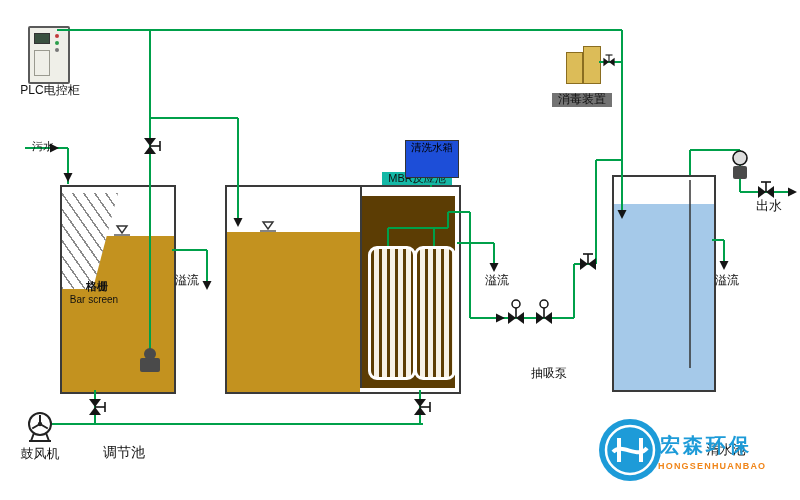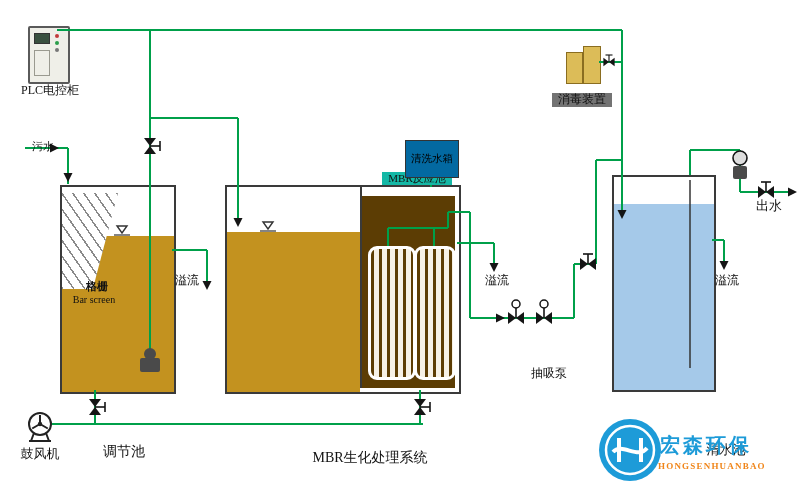--- a/index.html
+++ b/index.html
@@ -1,22 +1,22 @@
 <!DOCTYPE html>
 <html style="--pipe: #00A04A; --tan: #C3921F; --brown: #5C3D04; --water: #A5C9E9; --chem: #DCBC58; --logo-blue: #1D9BD8; --logo-orange: #F08519;"><head>
 <meta charset="utf-8">
 <style>
   html,body{margin:0;padding:0;background:#fff;}
   .stage{position:relative;width:800px;height:500px;background:#fff;overflow:hidden;
-         font-family:Liberation Serif, serif;}
+         font-family:Liberation Sans, sans-serif;}
   .tank{position:absolute;background:#fff;border:2px solid #3a3a3a;z-index:1;}
   .liquid{position:absolute;left:0;right:0;bottom:0;z-index:1;}
   .overlay{position:absolute;left:0;top:0;width:800px;height:500px;z-index:5;pointer-events:none;}
   .lbl{position:absolute;color:#111;text-align:center;line-height:1.15;z-index:6;white-space:nowrap;}
-  .boxed{position:absolute;background:#0369a1;border:1px solid #444;display:flex;align-items:center;justify-content:center;z-index:6;}
+  .boxed{position:absolute;background:#1d4ed8;border:1px solid #444;display:flex;justify-content:center;z-index:6;}
   .plc{position:absolute;left:28px;top:26px;width:38px;height:54px;background:#EFEFE8;border:2px solid #5a5a5a;border-radius:2px;z-index:2;}
   .plc-screen{position:absolute;left:4px;top:5px;width:14px;height:9px;background:#39503F;border:1px solid #333;}
   .plc-dot{position:absolute;width:4px;height:4px;border-radius:50%;}
   .barscreen{position:absolute;left:0;top:6px;width:56px;height:96px;background:#fff;
       background-image:repeating-linear-gradient(55deg,#8a8a8a 0 1.5px,transparent 1.5px 9px);
       clip-path:polygon(0 0,100% 0,55% 100%,0 100%);z-index:2;}
   .darkzone{position:absolute;background:var(--brown,#5C3D04);z-index:1;}
   .wall{position:absolute;background:#3a3a3a;z-index:2;}
   .mem{position:absolute;background:#f6f1e6;border:3px solid #fff;border-radius:9px;z-index:3;
       background-image:repeating-linear-gradient(90deg,var(--brown,#5C3D04) 0 3px,transparent 3px 8px);}
@@ -71,21 +71,20 @@
     <div class="liquid" style="height:186px;background:var(--water,#A5C9E9)"></div>
   </div>
   <div class="lbl" style="left:710px;top:274px;width:34px;font-size:12px">溢流</div>
 
   <div class="lbl" style="left:750px;top:199px;width:38px;font-size:13px">出水</div>
 
   <div class="lbl" style="left:520px;top:367px;width:58px;font-size:12px">抽吸泵</div>
 
   <div class="lbl" style="left:12px;top:447px;width:56px;font-size:13px">鼓风机</div>
   <div class="lbl" style="left:94px;top:444px;width:60px;font-size:14px">调节池</div>
-  <div class="lbl" style="left:288px;top:450px;width:164px;font-size:14px">MBR生化处理系统</div>
   <div class="lbl" style="left:702px;top:443px;width:48px;font-size:13px;z-index:4">清水池</div>
 
   <svg class="overlay" viewBox="0 0 800 500">
     <defs>
       <g id="valve">
         <path d="M-8,-6 L-8,6 L0,0 Z" fill="#151515"></path>
         <path d="M8,-6 L8,6 L0,0 Z" fill="#151515"></path>
         <line x1="0" y1="0" x2="0" y2="-10" stroke="#151515" stroke-width="1.6"></line>
         <line x1="-5" y1="-10" x2="5" y2="-10" stroke="#151515" stroke-width="1.6"></line>
       </g>

